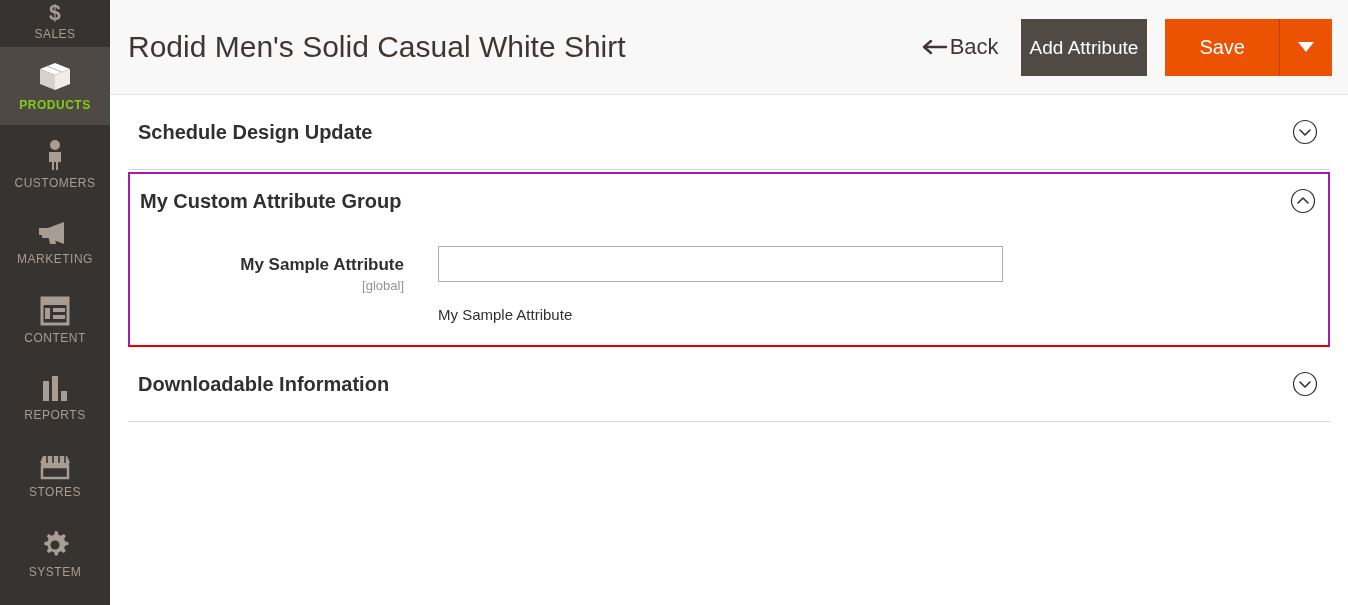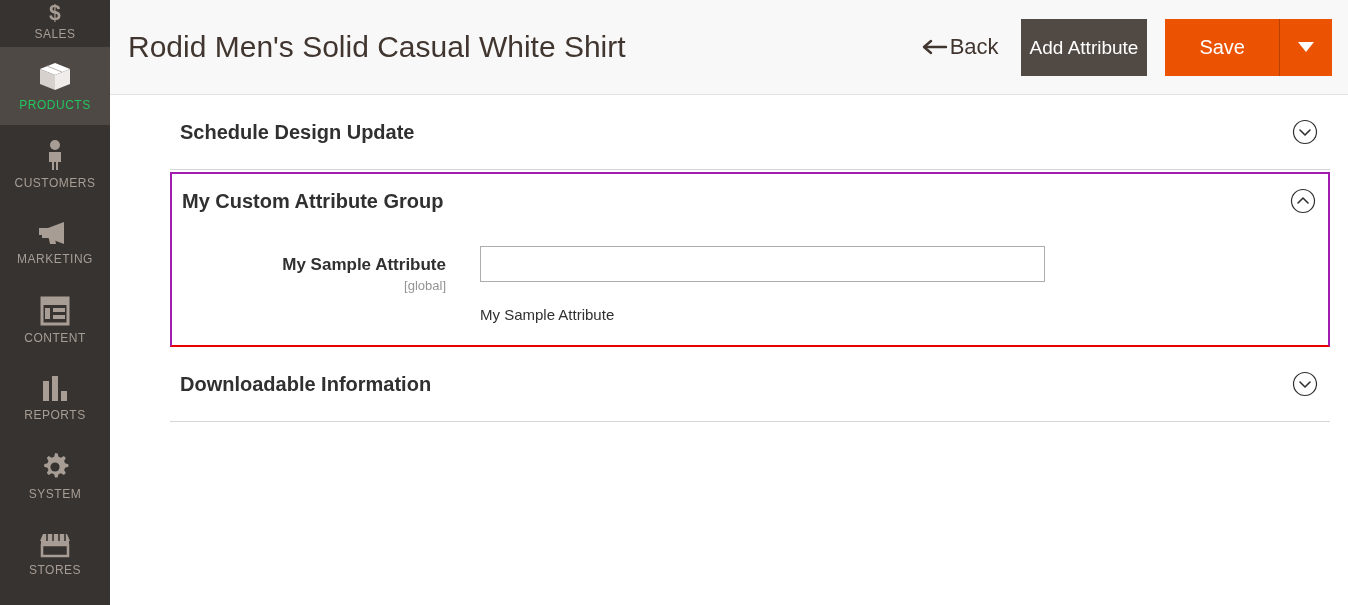--- a/index.html
+++ b/index.html
@@ -35,21 +35,21 @@
     display: block;
     line-height: 0;
   }
   .nav-item .ico svg { display: block; }
   .nav-label {
     font-size: 12px;
     letter-spacing: 0.5px;
     text-transform: uppercase;
     font-family: "Liberation Sans", sans-serif;
   }
-  .nav-item.active .nav-label { color: #22c55e; font-weight: 400; }
+  .nav-item.active .nav-label { color: #84cc16; font-weight: 700; }
   .sidebar-divider {
     height: 1px; background: #5a534e;
     margin: 14px 26px 0 26px;
   }
 
   
   .main {
     flex: 1 1 auto;
     height: 430px;
     background: #ffffff;
@@ -121,24 +121,23 @@
   .caret-down {
     width: 0; height: 0;
     border-left: 8px solid transparent;
     border-right: 8px solid transparent;
     border-top: 10px solid #ffffff;
   }
 
   
   .content {
     flex: 1 1 auto;
-    padding: 0 18px 0 30px;
+    padding: 0 18px 0 18px;
     overflow: hidden;
     position: relative;
-    margin-left: 30px;
   }
   .sections { position: relative; }
   .section {
     border-bottom: 1px solid #d6d6d6;
     position: relative;
   }
   .section.no-border { border-bottom: none; }
   .section-head {
     display: flex; align-items: center;
     height: 74px;
@@ -281,38 +280,38 @@
           <rect x="3" y="6" width="6" height="20" fill="#a79d95"></rect>
           <rect x="12" y="1" width="6" height="25" fill="#a79d95"></rect>
           <rect x="21" y="16" width="6" height="10" fill="#a79d95"></rect>
         </svg>
       </span>
       <span class="nav-label">REPORTS</span>
     </a>
 
     <a class="nav-item">
       <span class="ico">
-        <svg width="30" height="30" viewBox="0 0 30 30">
-          <path d="M15 1 l2.6 0.4 0.9 3.3 2.4 1 3-1.7 1.9 1.9 -1.7 3 1 2.4 3.3 0.9 0 2.6 -3.3 0.9 -1 2.4 1.7 3 -1.9 1.9 -3-1.7 -2.4 1 -0.9 3.3 -2.6 0 -0.9-3.3 -2.4-1 -3 1.7 -1.9-1.9 1.7-3 -1-2.4 -3.3-0.9 0-2.6 3.3-0.9 1-2.4 -1.7-3 1.9-1.9 3 1.7 2.4-1 0.9-3.3 z" fill="#a79d95"></path>
-          <circle cx="15" cy="15" r="4.6" fill="#373330"></circle>
-        </svg>
-      </span>
-      <span class="nav-label">SYSTEM</span>
-    </a>
-
-    <a class="nav-item">
-      <span class="ico">
         <svg width="34" height="26" viewBox="0 0 34 26">
           <path d="M2 9 L5 2 h24 l3 7 z" fill="#a79d95"></path>
           <rect x="3" y="9" width="28" height="3" fill="#a79d95"></rect>
           <rect x="4" y="13" width="26" height="11" fill="none" stroke="#a79d95" stroke-width="2.5"></rect>
           <path d="M9 2 v7 M15 2 v7 M21 2 v7 M27 2 v7" stroke="#373330" stroke-width="1.6"></path>
         </svg>
       </span>
       <span class="nav-label">STORES</span>
+    </a>
+
+    <a class="nav-item">
+      <span class="ico">
+        <svg width="30" height="30" viewBox="0 0 30 30">
+          <path d="M15 1 l2.6 0.4 0.9 3.3 2.4 1 3-1.7 1.9 1.9 -1.7 3 1 2.4 3.3 0.9 0 2.6 -3.3 0.9 -1 2.4 1.7 3 -1.9 1.9 -3-1.7 -2.4 1 -0.9 3.3 -2.6 0 -0.9-3.3 -2.4-1 -3 1.7 -1.9-1.9 1.7-3 -1-2.4 -3.3-0.9 0-2.6 3.3-0.9 1-2.4 -1.7-3 1.9-1.9 3 1.7 2.4-1 0.9-3.3 z" fill="#a79d95"></path>
+          <circle cx="15" cy="15" r="4.6" fill="#373330"></circle>
+        </svg>
+      </span>
+      <span class="nav-label">SYSTEM</span>
     </a>
 
     <div class="sidebar-divider"></div>
   </nav>
 
   <div class="main">
 
     <div class="page-header">
       <h1 class="page-title">Rodid Men's Solid Casual White Shirt</h1>
 

